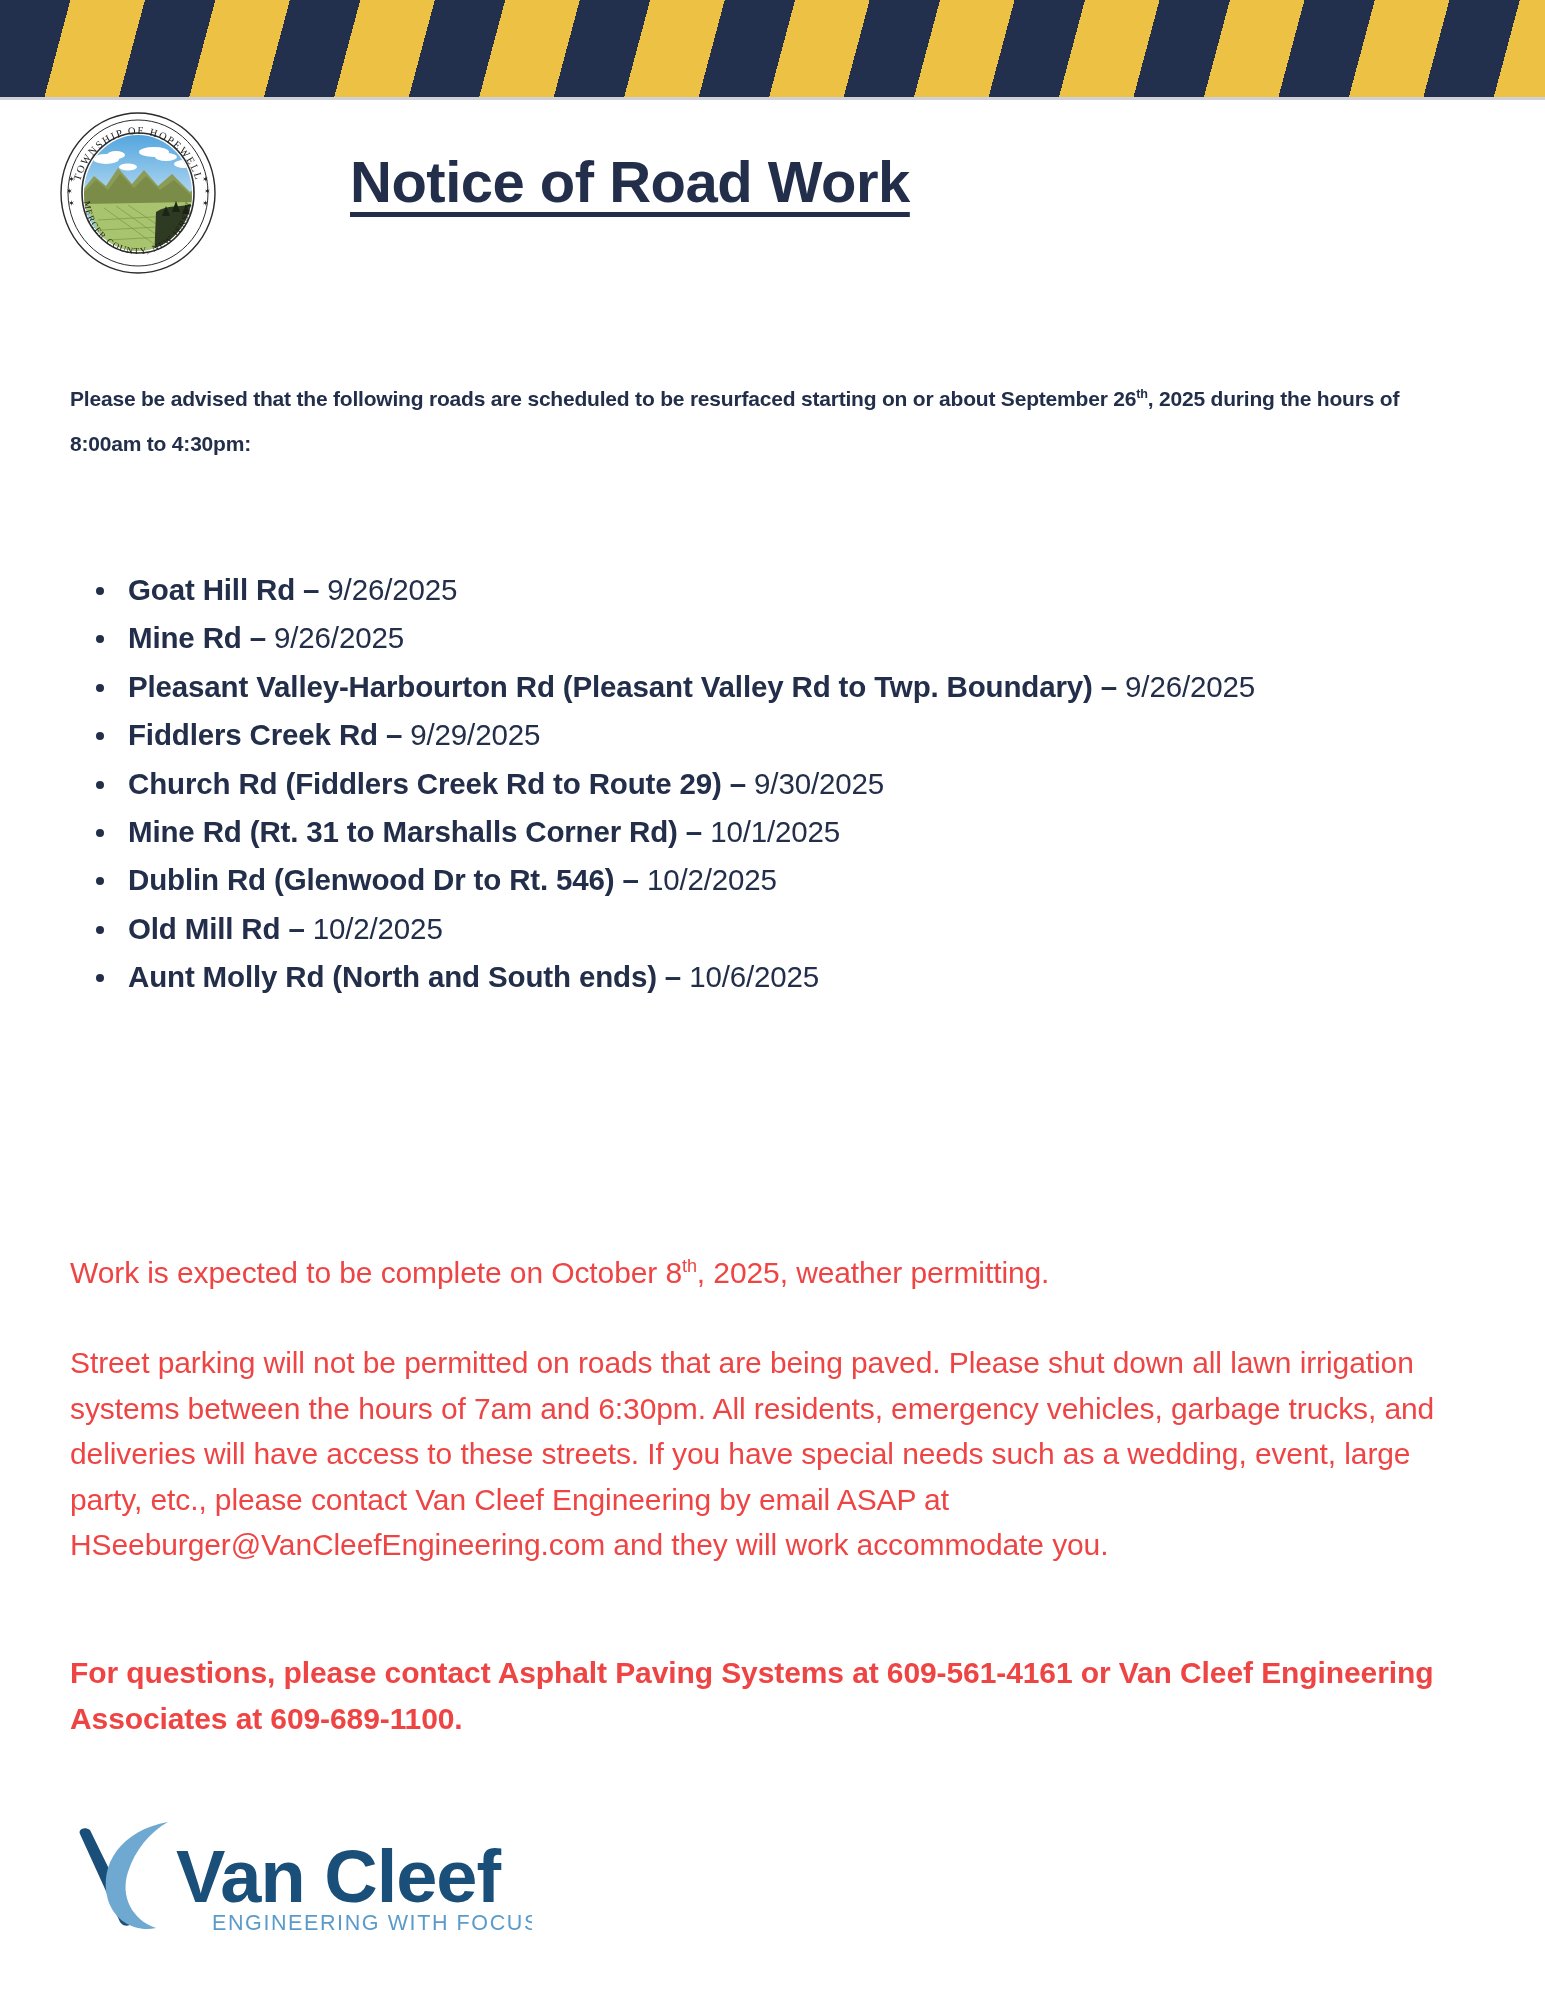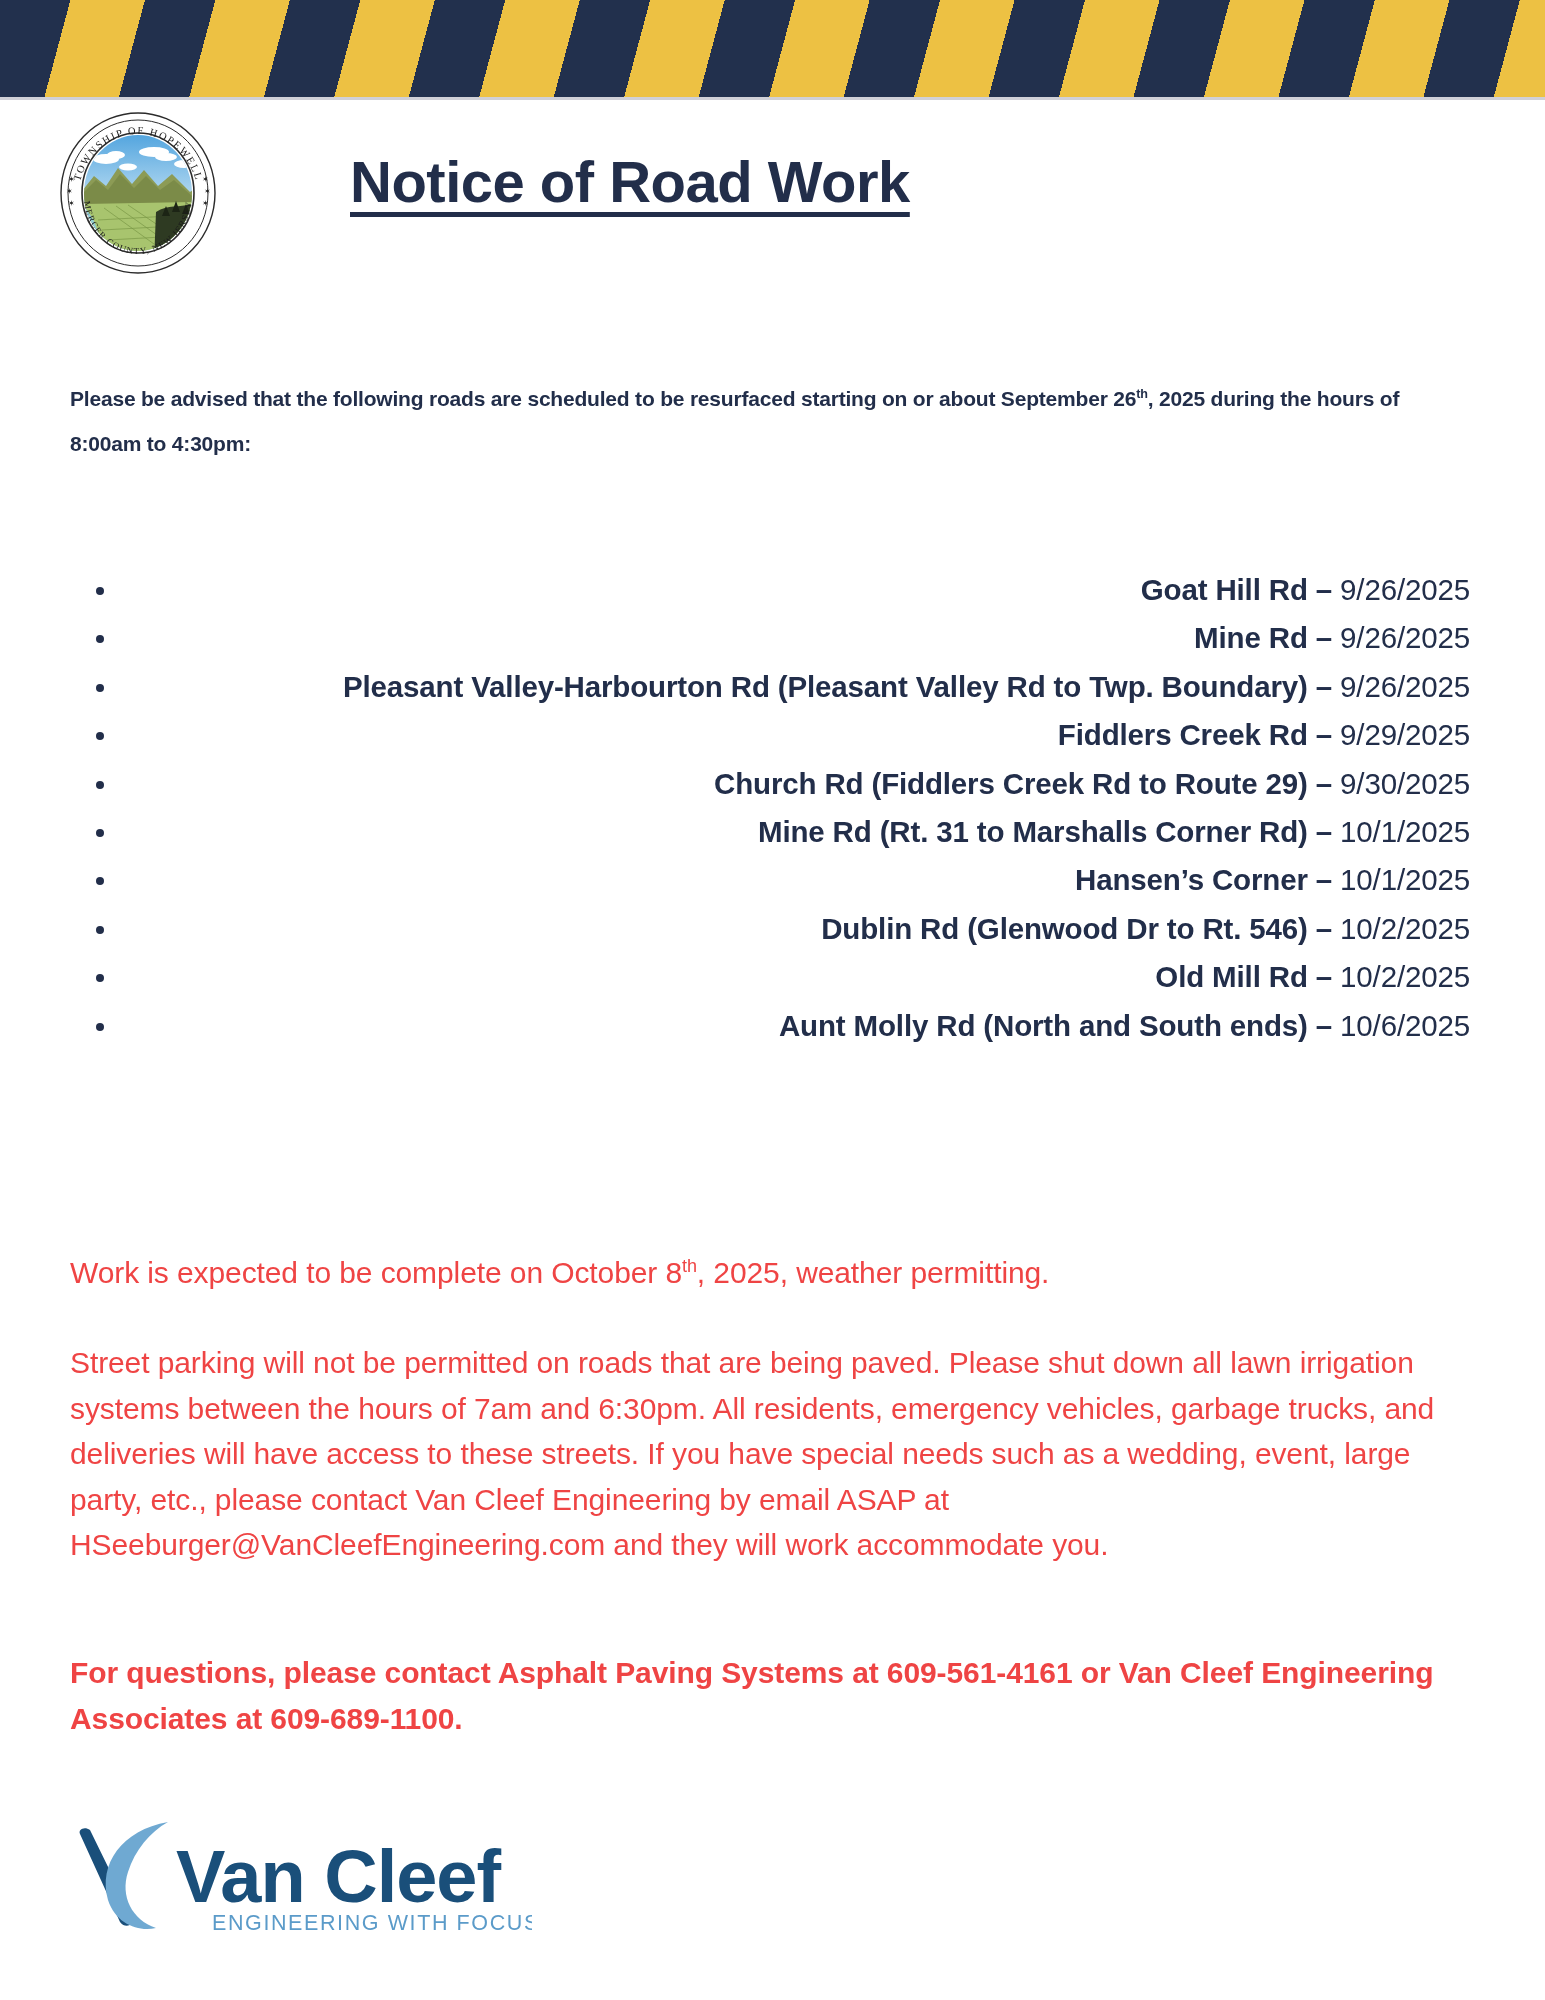--- a/index.html
+++ b/index.html
@@ -91,21 +91,20 @@
 
   
   .road-list {
     position: absolute;
     left: 70px;
     top: 566px;
     width: 1400px;
     margin: 0;
     padding: 0 0 0 0;
     list-style: none;
-    text-align: right;
   }
   .road-list li {
     position: relative;
     padding-left: 58px;
     font-size: 29.5px;
     line-height: 48.4px;
     color: #222E4A;
     letter-spacing: -0.15px;
   }
   .road-list li::before {
@@ -242,21 +241,20 @@
 
   <div class="intro"><span>Please be advised that the following roads are scheduled to be resurfaced starting on or about September 26</span><sup>th</sup><span>, 2025 during the hours of 8:00am to 4:30pm:</span></div>
 
   <ul class="road-list" id="road-list">
       <li><span class="rd-name">Goat Hill Rd – </span><span class="rd-date">9/26/2025</span></li>
       <li><span class="rd-name">Mine Rd – </span><span class="rd-date">9/26/2025</span></li>
       <li><span class="rd-name">Pleasant Valley-Harbourton Rd (Pleasant Valley Rd to Twp. Boundary) – </span><span class="rd-date">9/26/2025</span></li>
       <li><span class="rd-name">Fiddlers Creek Rd – </span><span class="rd-date">9/29/2025</span></li>
       <li><span class="rd-name">Church Rd (Fiddlers Creek Rd to Route 29) – </span><span class="rd-date">9/30/2025</span></li>
       <li><span class="rd-name">Mine Rd (Rt. 31 to Marshalls Corner Rd) – </span><span class="rd-date">10/1/2025</span></li>
-      <li><span class="rd-name">Hansen’s Corner – </span><span class="rd-date">10/1/2025</span></li>
       <li><span class="rd-name">Dublin Rd (Glenwood Dr to Rt. 546) – </span><span class="rd-date">10/2/2025</span></li>
       <li><span class="rd-name">Old Mill Rd – </span><span class="rd-date">10/2/2025</span></li>
       <li><span class="rd-name">Aunt Molly Rd (North and South ends) – </span><span class="rd-date">10/6/2025</span></li>
     </ul>
 
   <div class="para p-complete"><span>Work is expected to be complete on October 8</span><sup>th</sup><span>, 2025, weather permitting.</span></div>
 
   <div class="para p-parking">Street parking will not be permitted on roads that are being paved. Please shut down all lawn irrigation systems between the hours of 7am and 6:30pm. All residents, emergency vehicles, garbage trucks, and deliveries will have access to these streets. If you have special needs such as a wedding, event, large party, etc., please contact Van Cleef Engineering by email ASAP at HSeeburger@VanCleefEngineering.com and they will work accommodate you.</div>
 
   <div class="para p-contact">For questions, please contact Asphalt Paving Systems at 609-561-4161 or Van Cleef Engineering Associates at 609-689-1100.</div>

